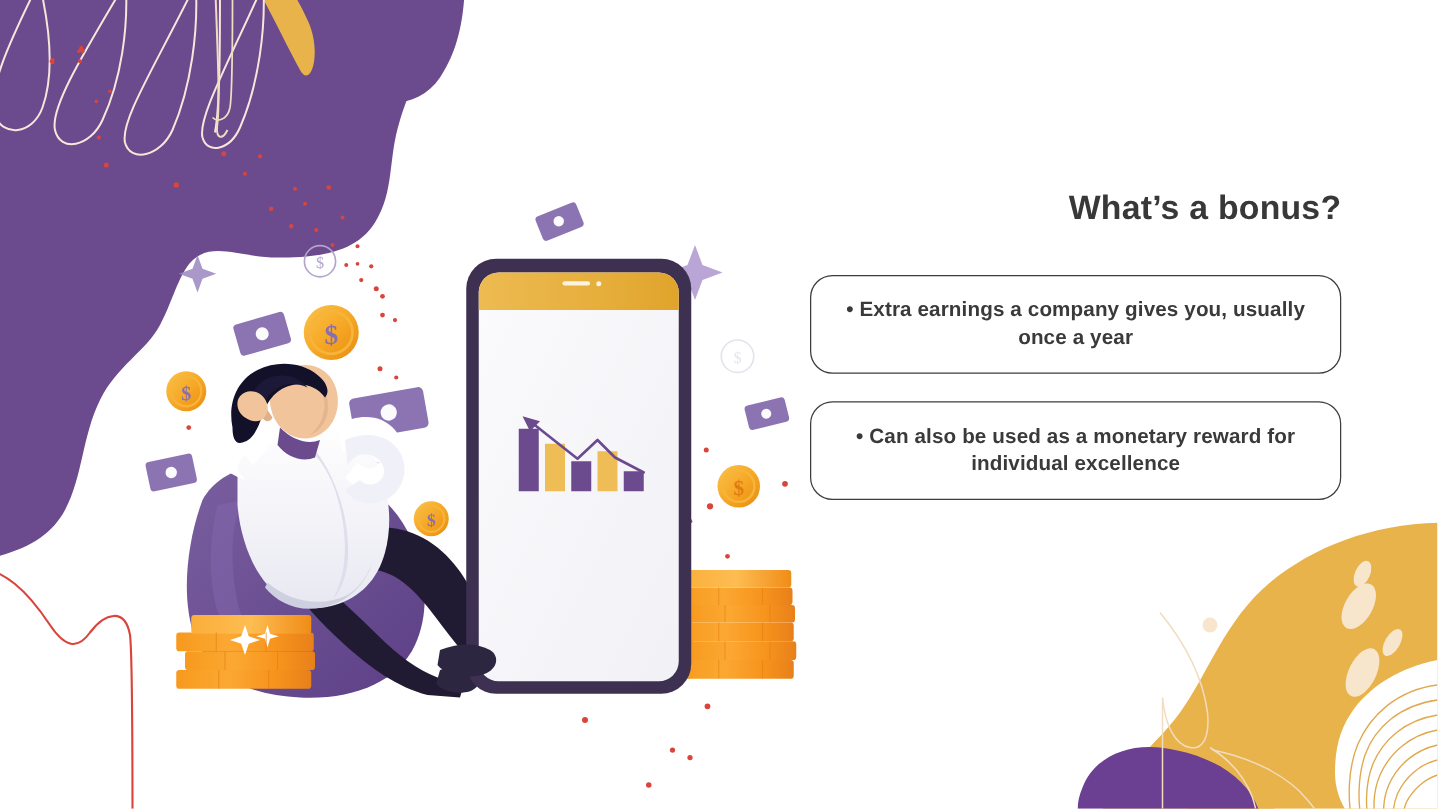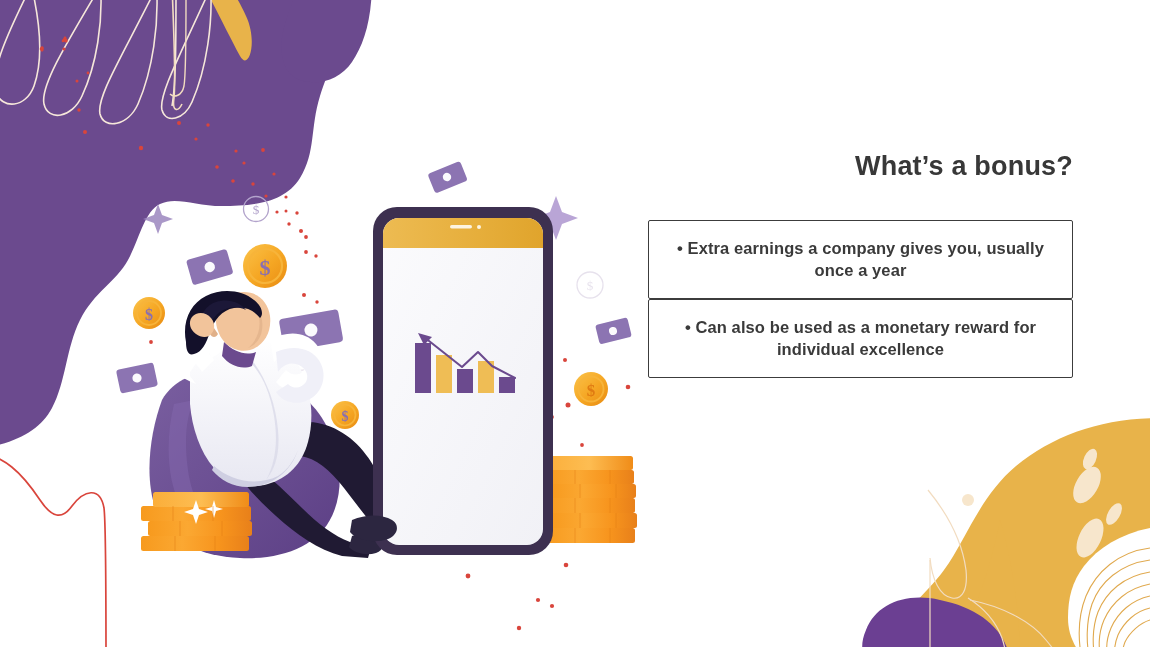--- a/index.html
+++ b/index.html
@@ -36,32 +36,32 @@
     font-weight: bold;
     color: #383838;
     text-align: right;
     letter-spacing: 0.2px;
     margin: 0 0 38px 0;
     line-height: 1.2;
   }
   .bullet-box {
     box-sizing: border-box;
     border: 1.3px solid #3c3c3c;
-    border-radius: 2px;
+    border-radius: 18px;
     background: #ffffff;
     padding: 14px 18px;
     text-align: center;
     font-size: 16.5px;
     font-weight: bold;
     color: #3a3a3a;
     line-height: 1.32;
     letter-spacing: 0.1px;
   }
   #bullet-box-1 { height: 79px; display: flex; align-items: center; justify-content: center;}
-  #bullet-box-2 { height: 79px; display: flex; align-items: center; justify-content: center;}
+  #bullet-box-2 { height: 79px; margin-top: 22px; display: flex; align-items: center; justify-content: center;}
   .bullet-text { display: block; width: 100%; }
 </style>
 </head>
 <body>
 
 <div id="slide">
 
   <svg class="layer" viewBox="0 0 1150 647" width="1150" height="647" xmlns="http://www.w3.org/2000/svg">
 
     <path d="M -40,-20 L 340,-20 C 352,26 330,64 320,96 C 310,128 316,152 300,178

